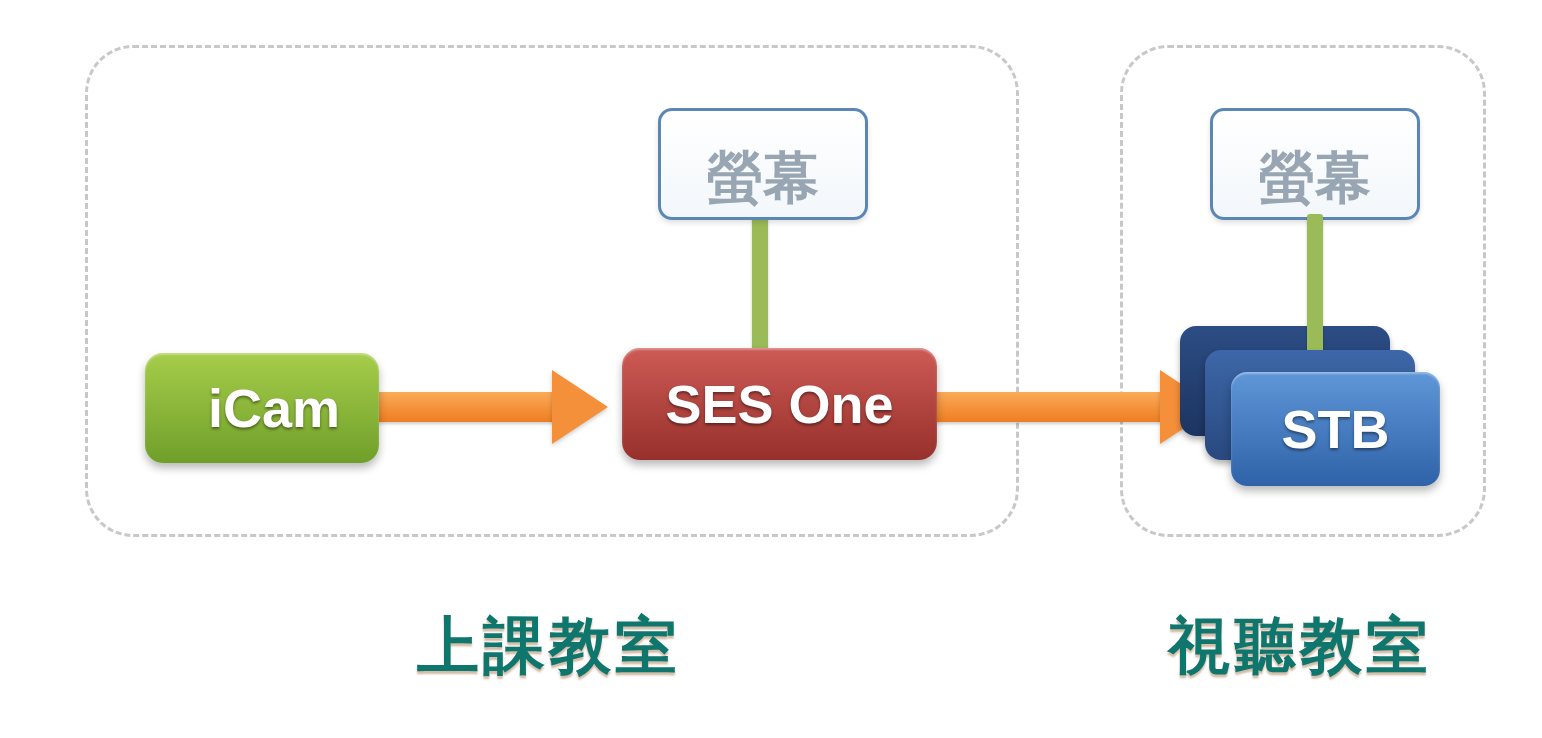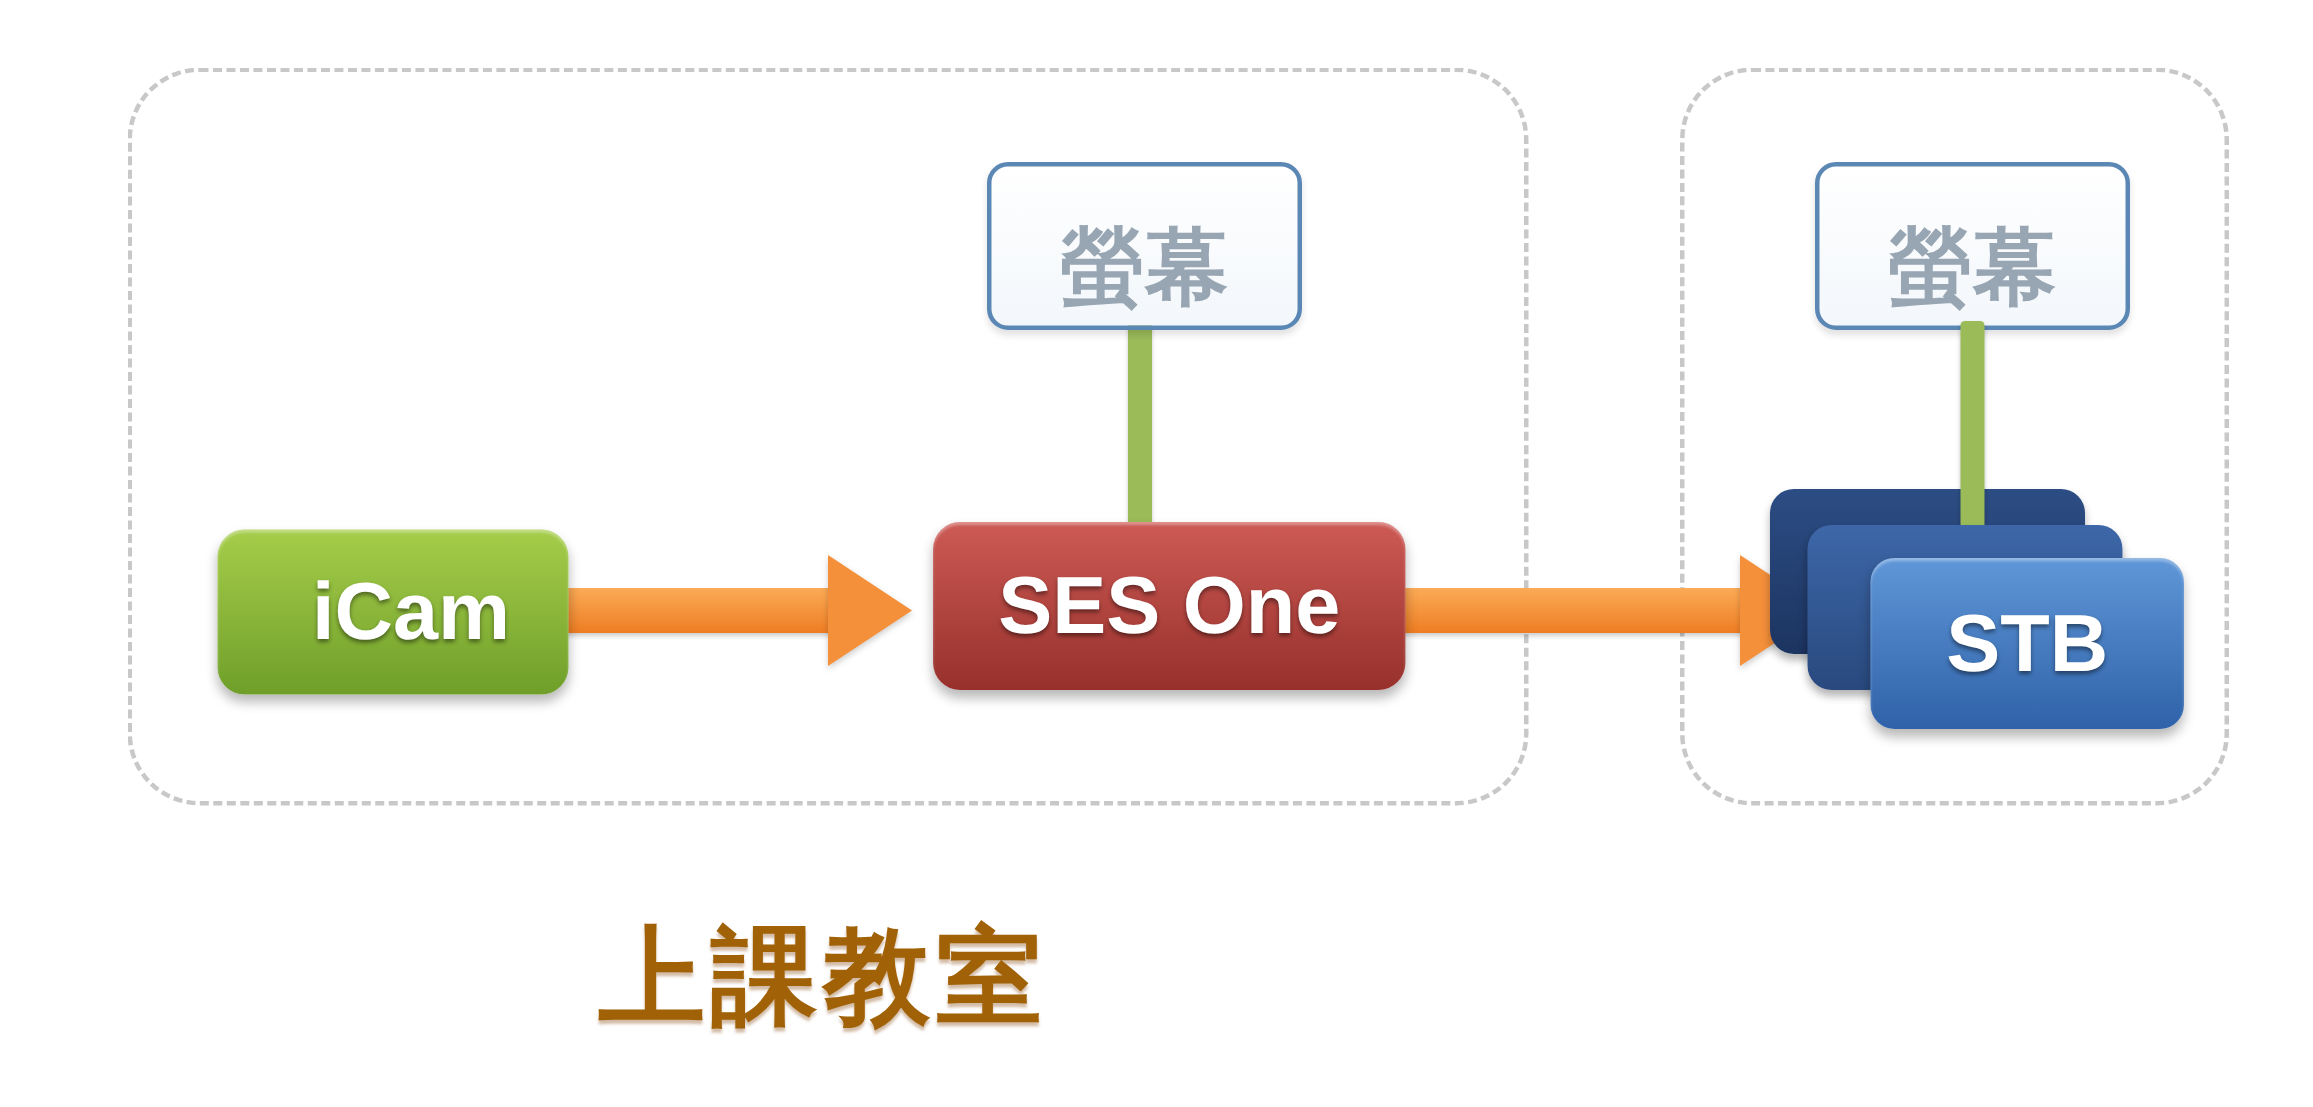--- a/index.html
+++ b/index.html
@@ -61,21 +61,20 @@
     border-radius: 16px;
     background: linear-gradient(#3d67a8, #29497e);
     box-shadow: 0 4px 6px rgba(0,0,0,0.3);
     z-index: 4;
   }
   .node-stb {
     left: 1231px; top: 372px; width: 209px; height: 114px;
     border-radius: 16px;
     background: linear-gradient(#5f97d8, #2f62a8);
     z-index: 5;
-    margin-left: 16px;
   }
 
   
   .screen {
     position: absolute;
     width: 204px; height: 106px;
     display: flex;
     align-items: flex-end;
     justify-content: center;
     background: linear-gradient(#ffffff, #f3f7fb);
@@ -121,23 +120,23 @@
   .arrow1-shaft { left: 358px; top: 392px; width: 200px; }
   .arrow1-head  { left: 552px; top: 370px; }
   .arrow2-shaft { left: 920px; top: 392px; width: 242px; }
   .arrow2-head  { left: 1160px; top: 370px; }
 
   
   .zone-label {
     position: absolute;
     top: 604px;
     text-align: center;
-    font-size: 71px;
+    font-size: 62px;
     font-weight: bold;
-    color: #a16207;
+    color: #0f766e;
     letter-spacing: 4px;
     text-shadow: 0 3px 2px rgba(130, 62, 0, 0.35);
     z-index: 2;
   }
   .zone-label-classroom { left: 85px;  width: 928px; }
   .zone-label-av        { left: 1120px; width: 360px; }
 </style>
 </head>
 <body>
 
@@ -173,14 +172,15 @@
   <div class="arrow-head arrow2-head"></div>
 
   <div class="stb-back"></div>
   <div class="stb-mid"></div>
   <div class="node node-stb">
     <span>STB</span>
   </div>
 
   <div class="zone-label zone-label-classroom">上課教室</div>
 
+  <div class="zone-label zone-label-av">視聽教室</div>
 
 </div>
 
 </body></html>

